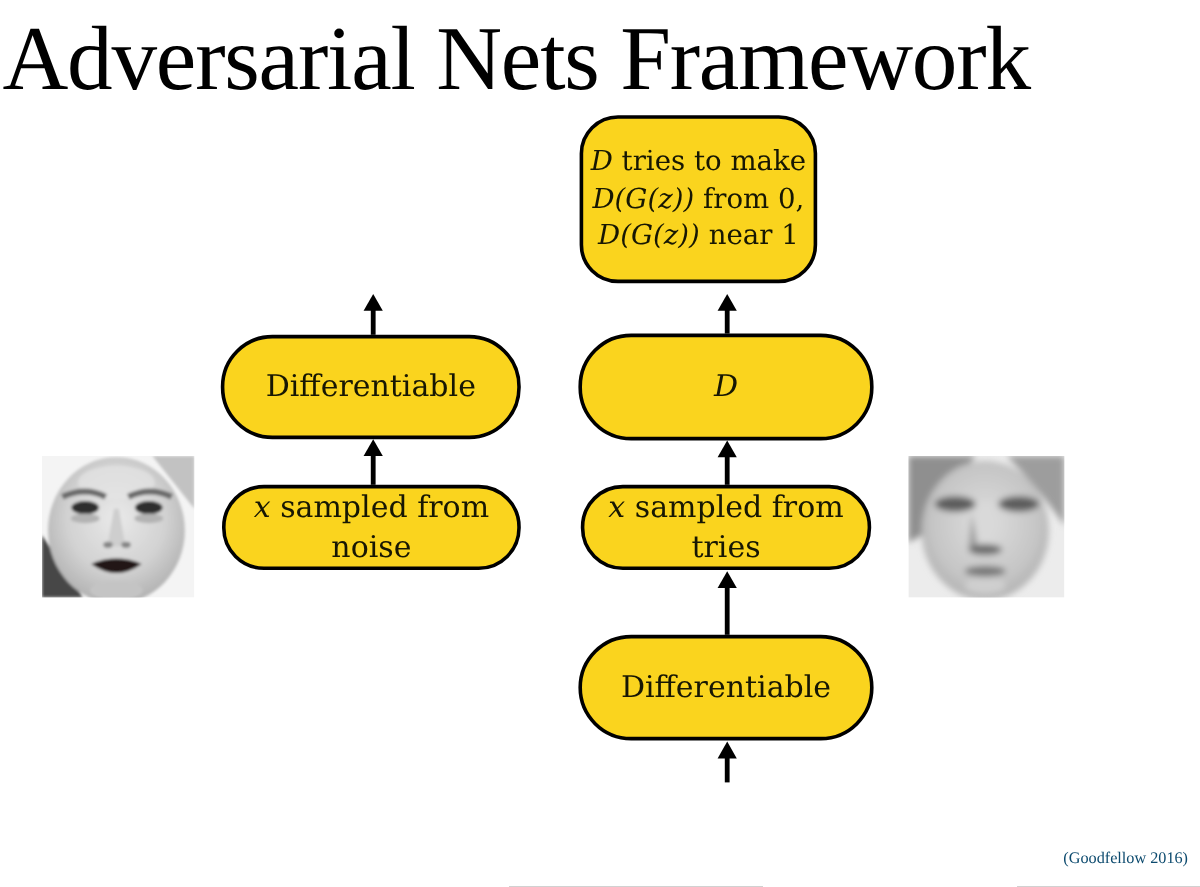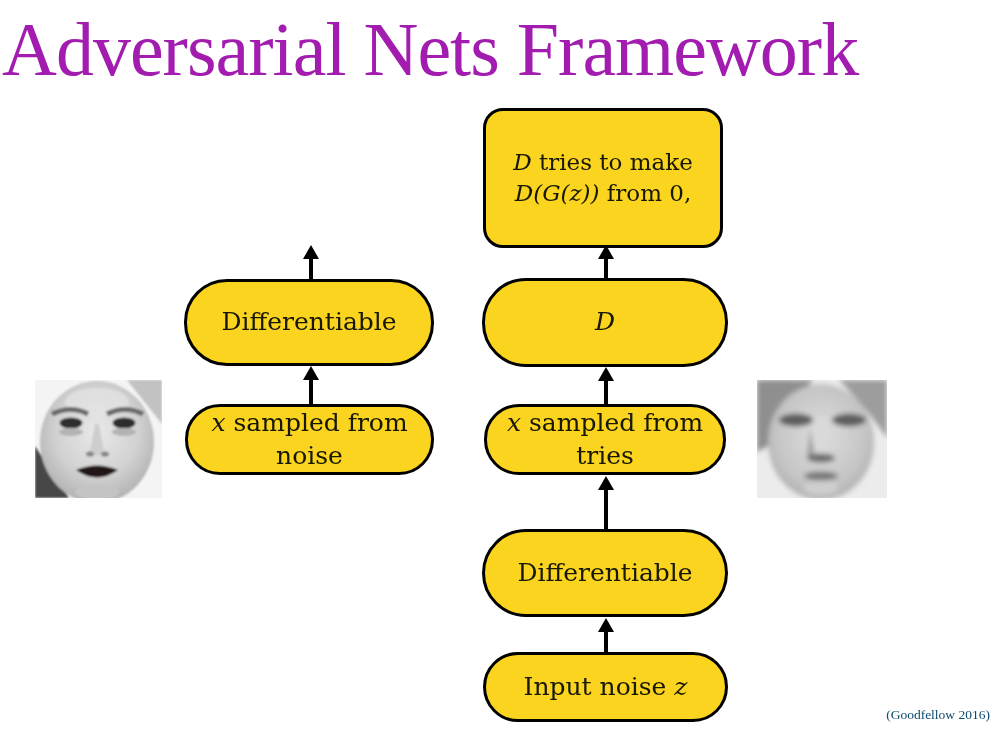--- a/index.html
+++ b/index.html
@@ -10,21 +10,21 @@
   }
   html,body{margin:0;padding:0;background:#888;}
   .slide{
     position:relative;width:1000px;height:739px;background:var(--bg);
     overflow:hidden;margin:0 auto;
     font-family:"DejaVu Serif","Liberation Serif",serif;
   }
   .title{
     position:absolute;left:2px;top:10px;width:980px;
     font-family:"Liberation Serif","DejaVu Serif",serif;
-    font-size:76px;line-height:1.05;color:#a21caf;letter-spacing:-1px;
+    font-size:76px;line-height:1.05;color:#000000;letter-spacing:-1px;
     white-space:nowrap;
   }
   .node{
     position:absolute;background:var(--box-fill);
     border:3.5px solid var(--box-border);
     display:flex;flex-direction:column;align-items:center;justify-content:center;
     text-align:center;font-size:25px;color:#171703;line-height:1.3;
     box-sizing:border-box;
   }
   .node.small-text{font-size:23px;line-height:1.34;}
@@ -68,23 +68,24 @@
   <div class="arrow" style="left:302px;top:367px;height:37px;">
     <div class="head"></div>
       <div class="shaft"></div>
   </div>
 
   <div class="node" style="left:185px;top:404px;width:249px;height:71px;border-radius:35px;">
     <div><span class="math">x</span><span> sampled from</span></div>
     <div><span>noise</span></div>
   </div>
 
-  <div class="node small-text" style="left:483px;top:108px;width:240px;height:140px;border-radius:20px;">
+  <div class="node small-text" style="left:483px;top:96px;width:198px;height:140px;border-radius:32px;">
     <div><span class="math">D</span><span> tries to make</span></div>
     <div><span class="math">D(G(z))</span><span> from 0,</span></div>
+    <div><span class="math">D(G(z))</span><span> near 1</span></div>
   </div>
 
   <div class="arrow" style="left:597px;top:246px;height:32px;">
     <div class="head"></div>
       <div class="shaft"></div>
   </div>
 
   <div class="node" style="left:482px;top:278px;width:246px;height:89px;border-radius:44px;">
     <div><span class="math">D</span></div>
   </div>
@@ -106,23 +107,20 @@
 
   <div class="node" style="left:482px;top:529px;width:246px;height:88px;border-radius:44px;">
     <div><span>Differentiable</span></div>
   </div>
 
   <div class="arrow" style="left:597px;top:619px;height:33px;">
     <div class="head"></div>
       <div class="shaft"></div>
   </div>
 
-  <div class="node" style="left:483px;top:652px;width:245px;height:70px;border-radius:35px;">
-    <div><span>Input noise </span><span class="math">z</span></div>
-  </div>
 
   <div class="photo" style="left:35px;top:380px;width:127px;height:118px;">
     <svg width="127" height="118" viewBox="0 0 127 118">
       <defs>
         <radialGradient id="lfskin" cx="50%" cy="42%" r="65%">
           <stop offset="0%" stop-color="#e9e9e9"></stop>
           <stop offset="55%" stop-color="#d2d2d2"></stop>
           <stop offset="100%" stop-color="#a8a8a8"></stop>
         </radialGradient>
         <filter id="lfblur" x="-20%" y="-20%" width="140%" height="140%">

